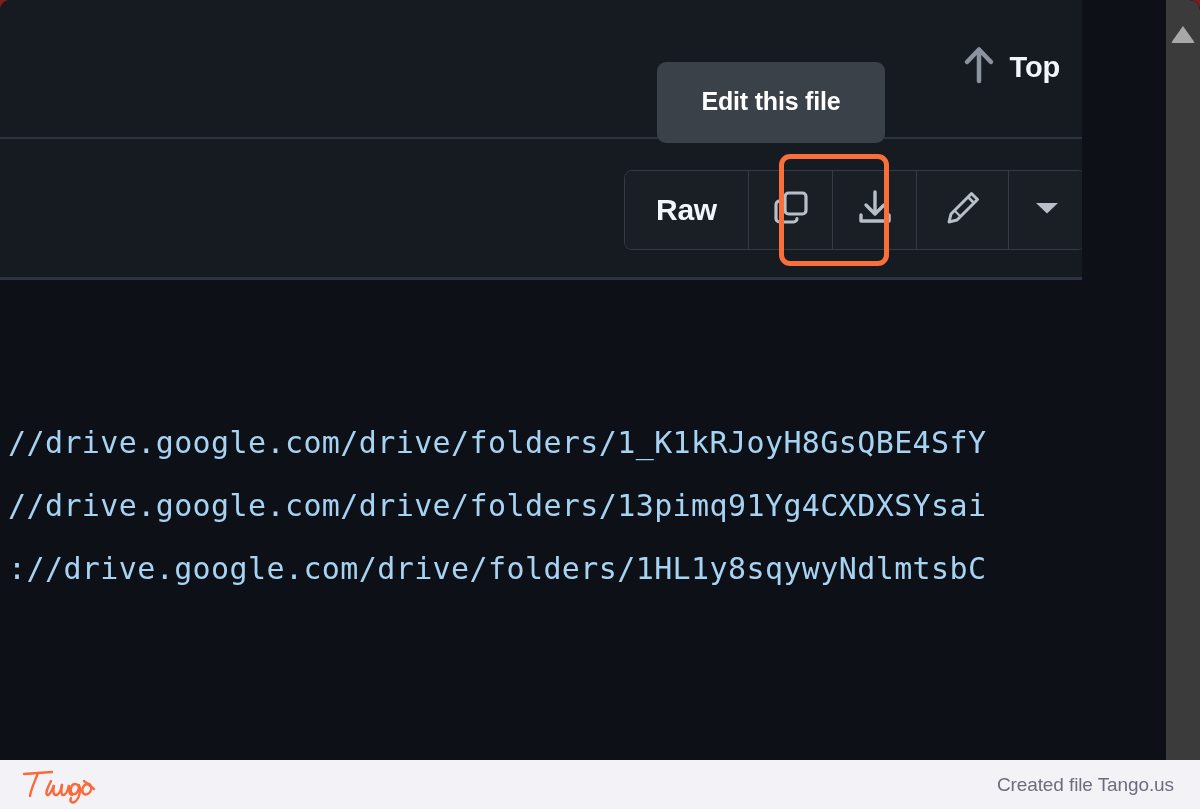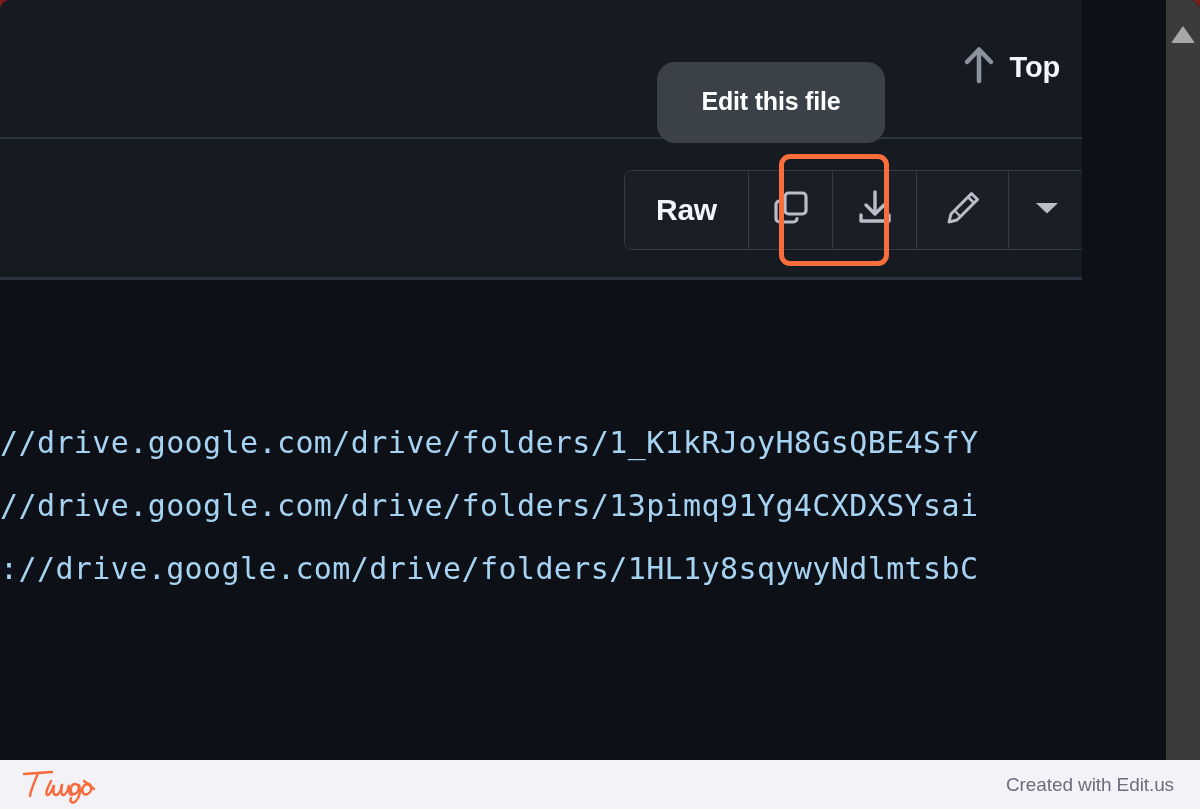--- a/index.html
+++ b/index.html
@@ -104,21 +104,21 @@
   }
 
   
   .tooltip {
     position: absolute;
     left: 657px;
     top: 62px;
     width: 228px;
     height: 81px;
     background: #3b4149;
-    border-radius: 18px;
+    border-radius: 9px;
     display: flex;
     align-items: center;
     justify-content: center;
     z-index: 6;
   }
   .tooltip-text {
     color: #ffffff;
     font-size: 25px;
     font-weight: bold;
     line-height: 1;
@@ -180,21 +180,21 @@
   .btn-code {
     width: 62px; height: 62px;
     display: flex;
     align-items: center;
     justify-content: center;
   }
 
   
   .code-lines {
     position: absolute;
-    left: 0;
+    left: 8px;
     top: 131px;
     width: 1082px;
   }
   .code-line {
     height: 63px;
     line-height: 63px;
     white-space: pre;
     overflow: hidden;
     color: #a7d3f3;
     font-family: "DejaVu Sans Mono", monospace;
@@ -363,16 +363,16 @@
           <path d="M20 8 C17 16 13 24 12 31"></path>
           <path d="M33 16 C30 22 27 28 29 30 C31 31 34 26 36 20 C35 26 35 30 38 30 C41 30 43 25 44 20"></path>
           <path d="M44 20 C43 25 43 30 45 30 C48 30 50 25 51 20 C51 25 51 30 54 30"></path>
           <path d="M57 19 C54 19 52 23 53 27 C54 30 58 30 60 26 C62 22 60 19 57 19 Z"></path>
           <path d="M61 20 C63 24 62 32 58 36 C55 39 51 37 53 33"></path>
           <path d="M69 19 C65 20 63 25 65 28 C67 31 72 29 73 25 C74 21 72 18 69 19 Z"></path>
           <path d="M66 16 L76 24"></path>
         </g>
       </svg>
     </div>
-    <div class="tango-credit">Created with Edit.us</div>
+    <div class="tango-credit">Created file Tango.us</div>
   </div>
 
 </div>
 
 </body></html>

